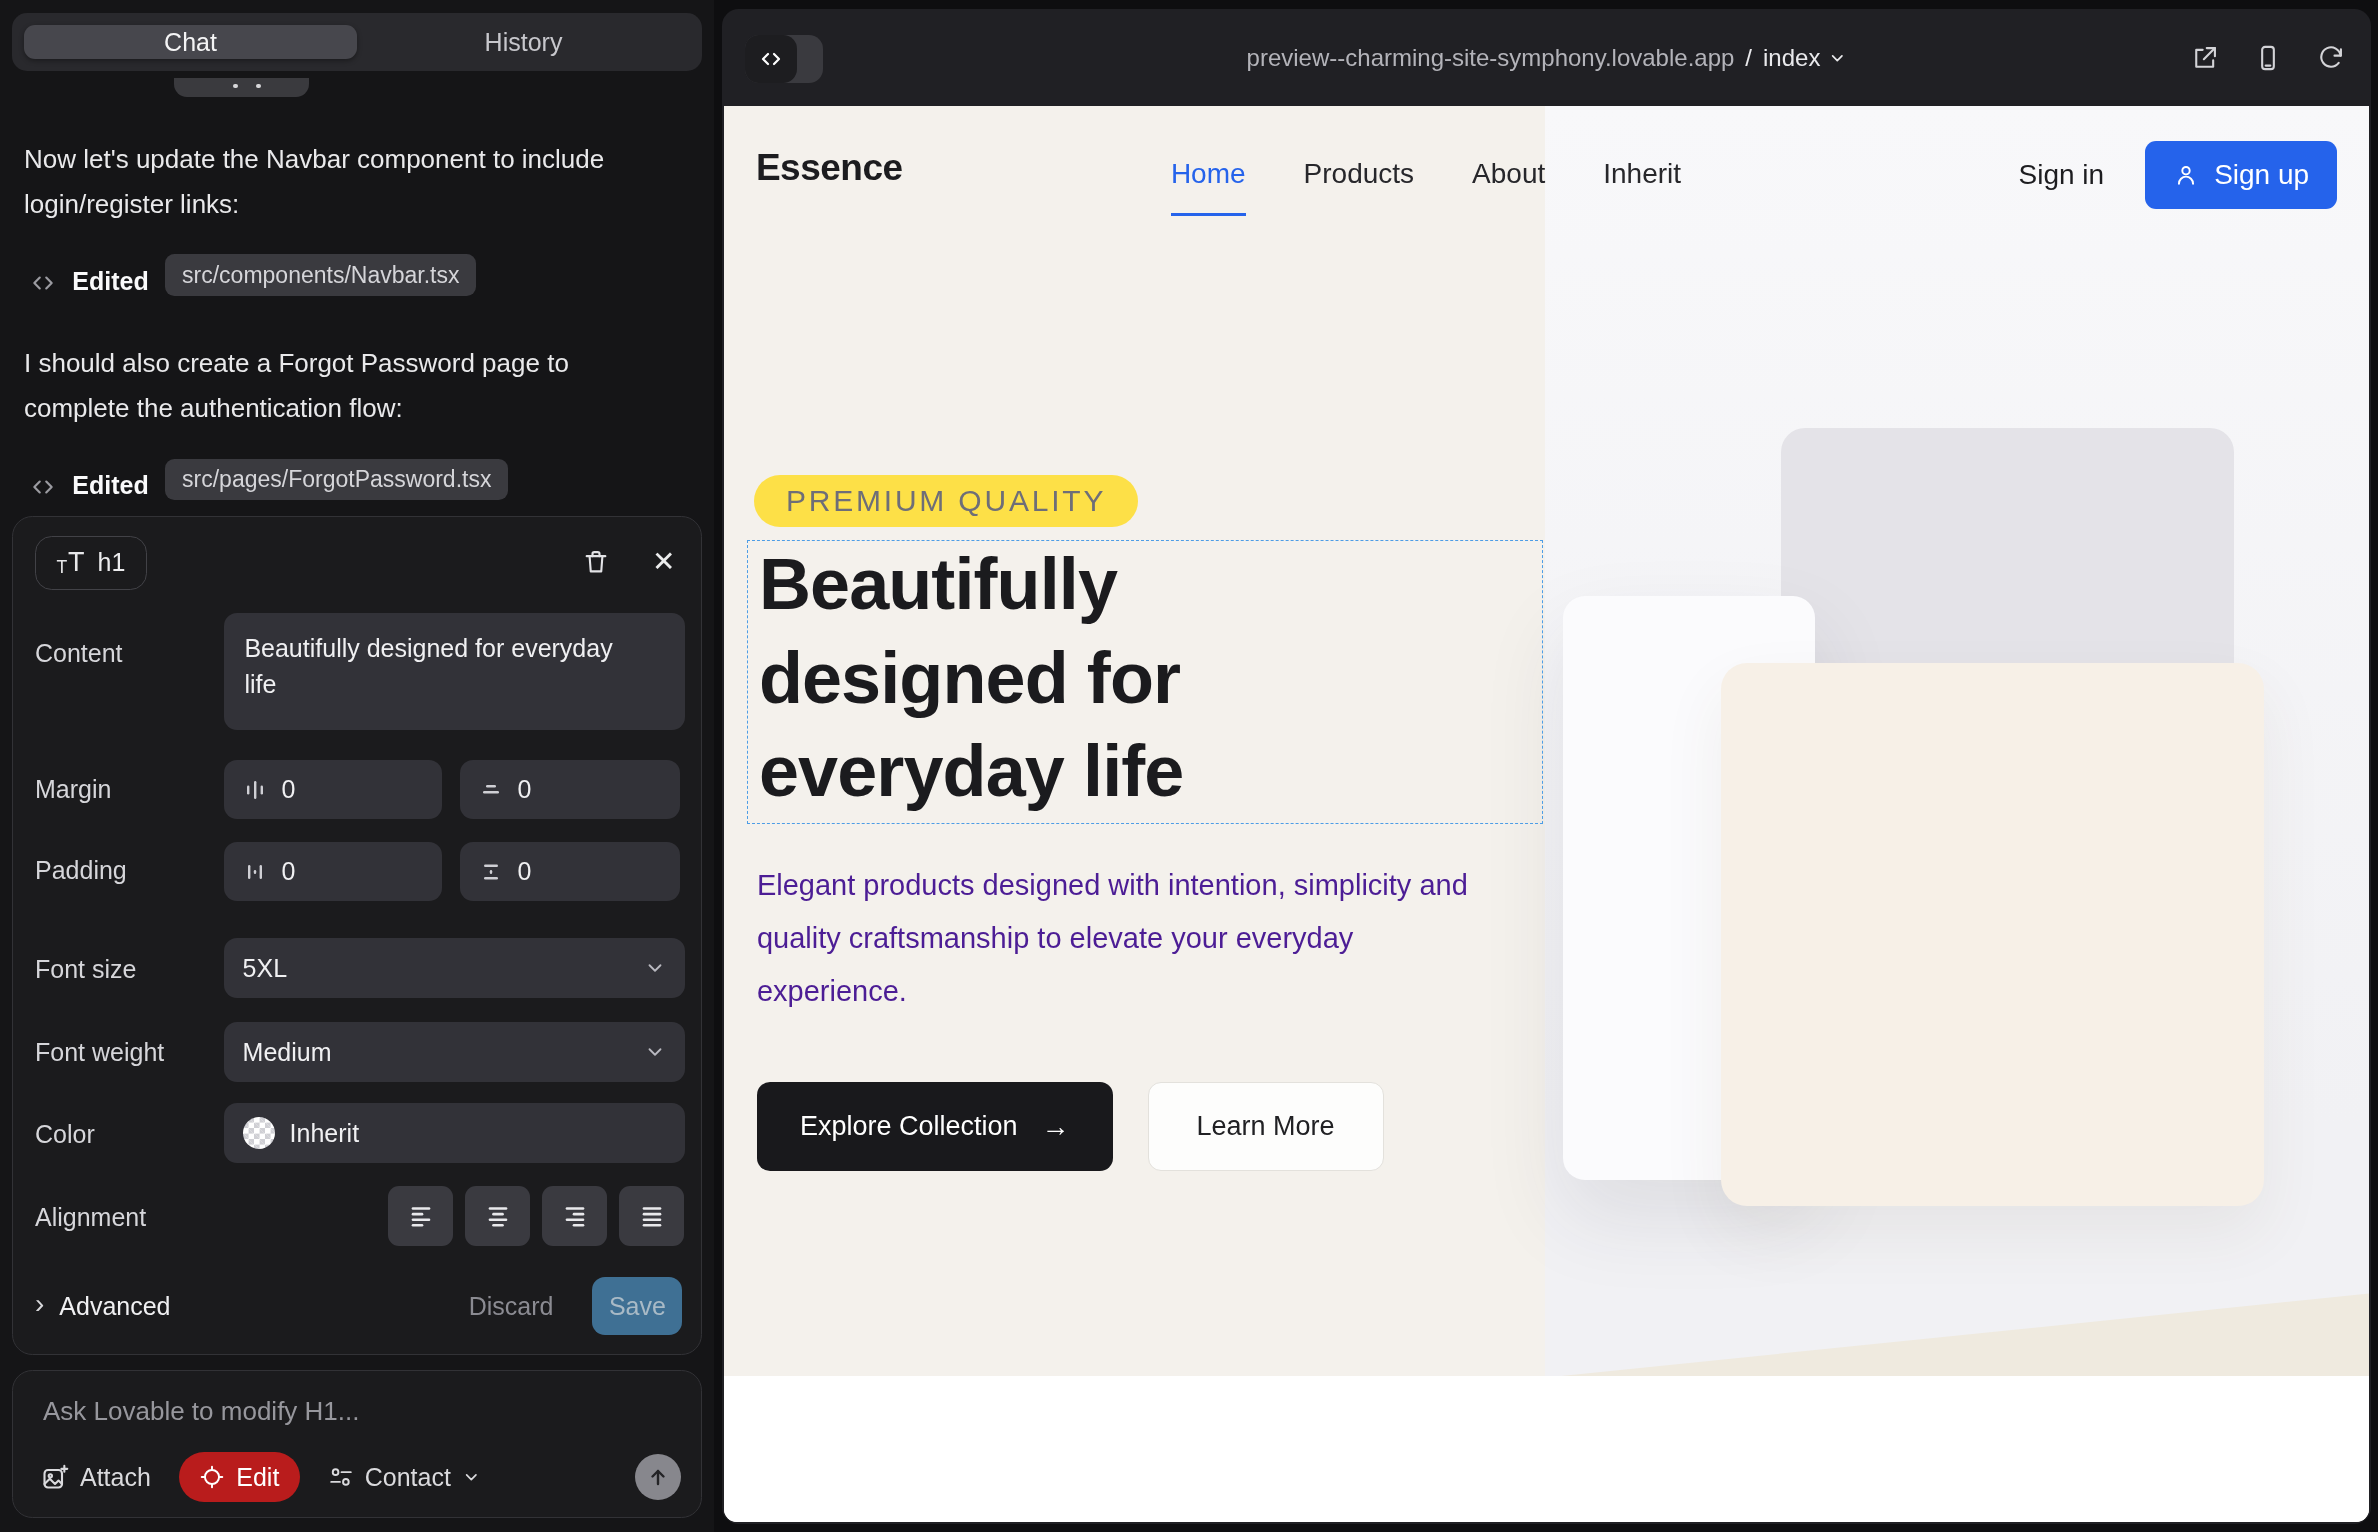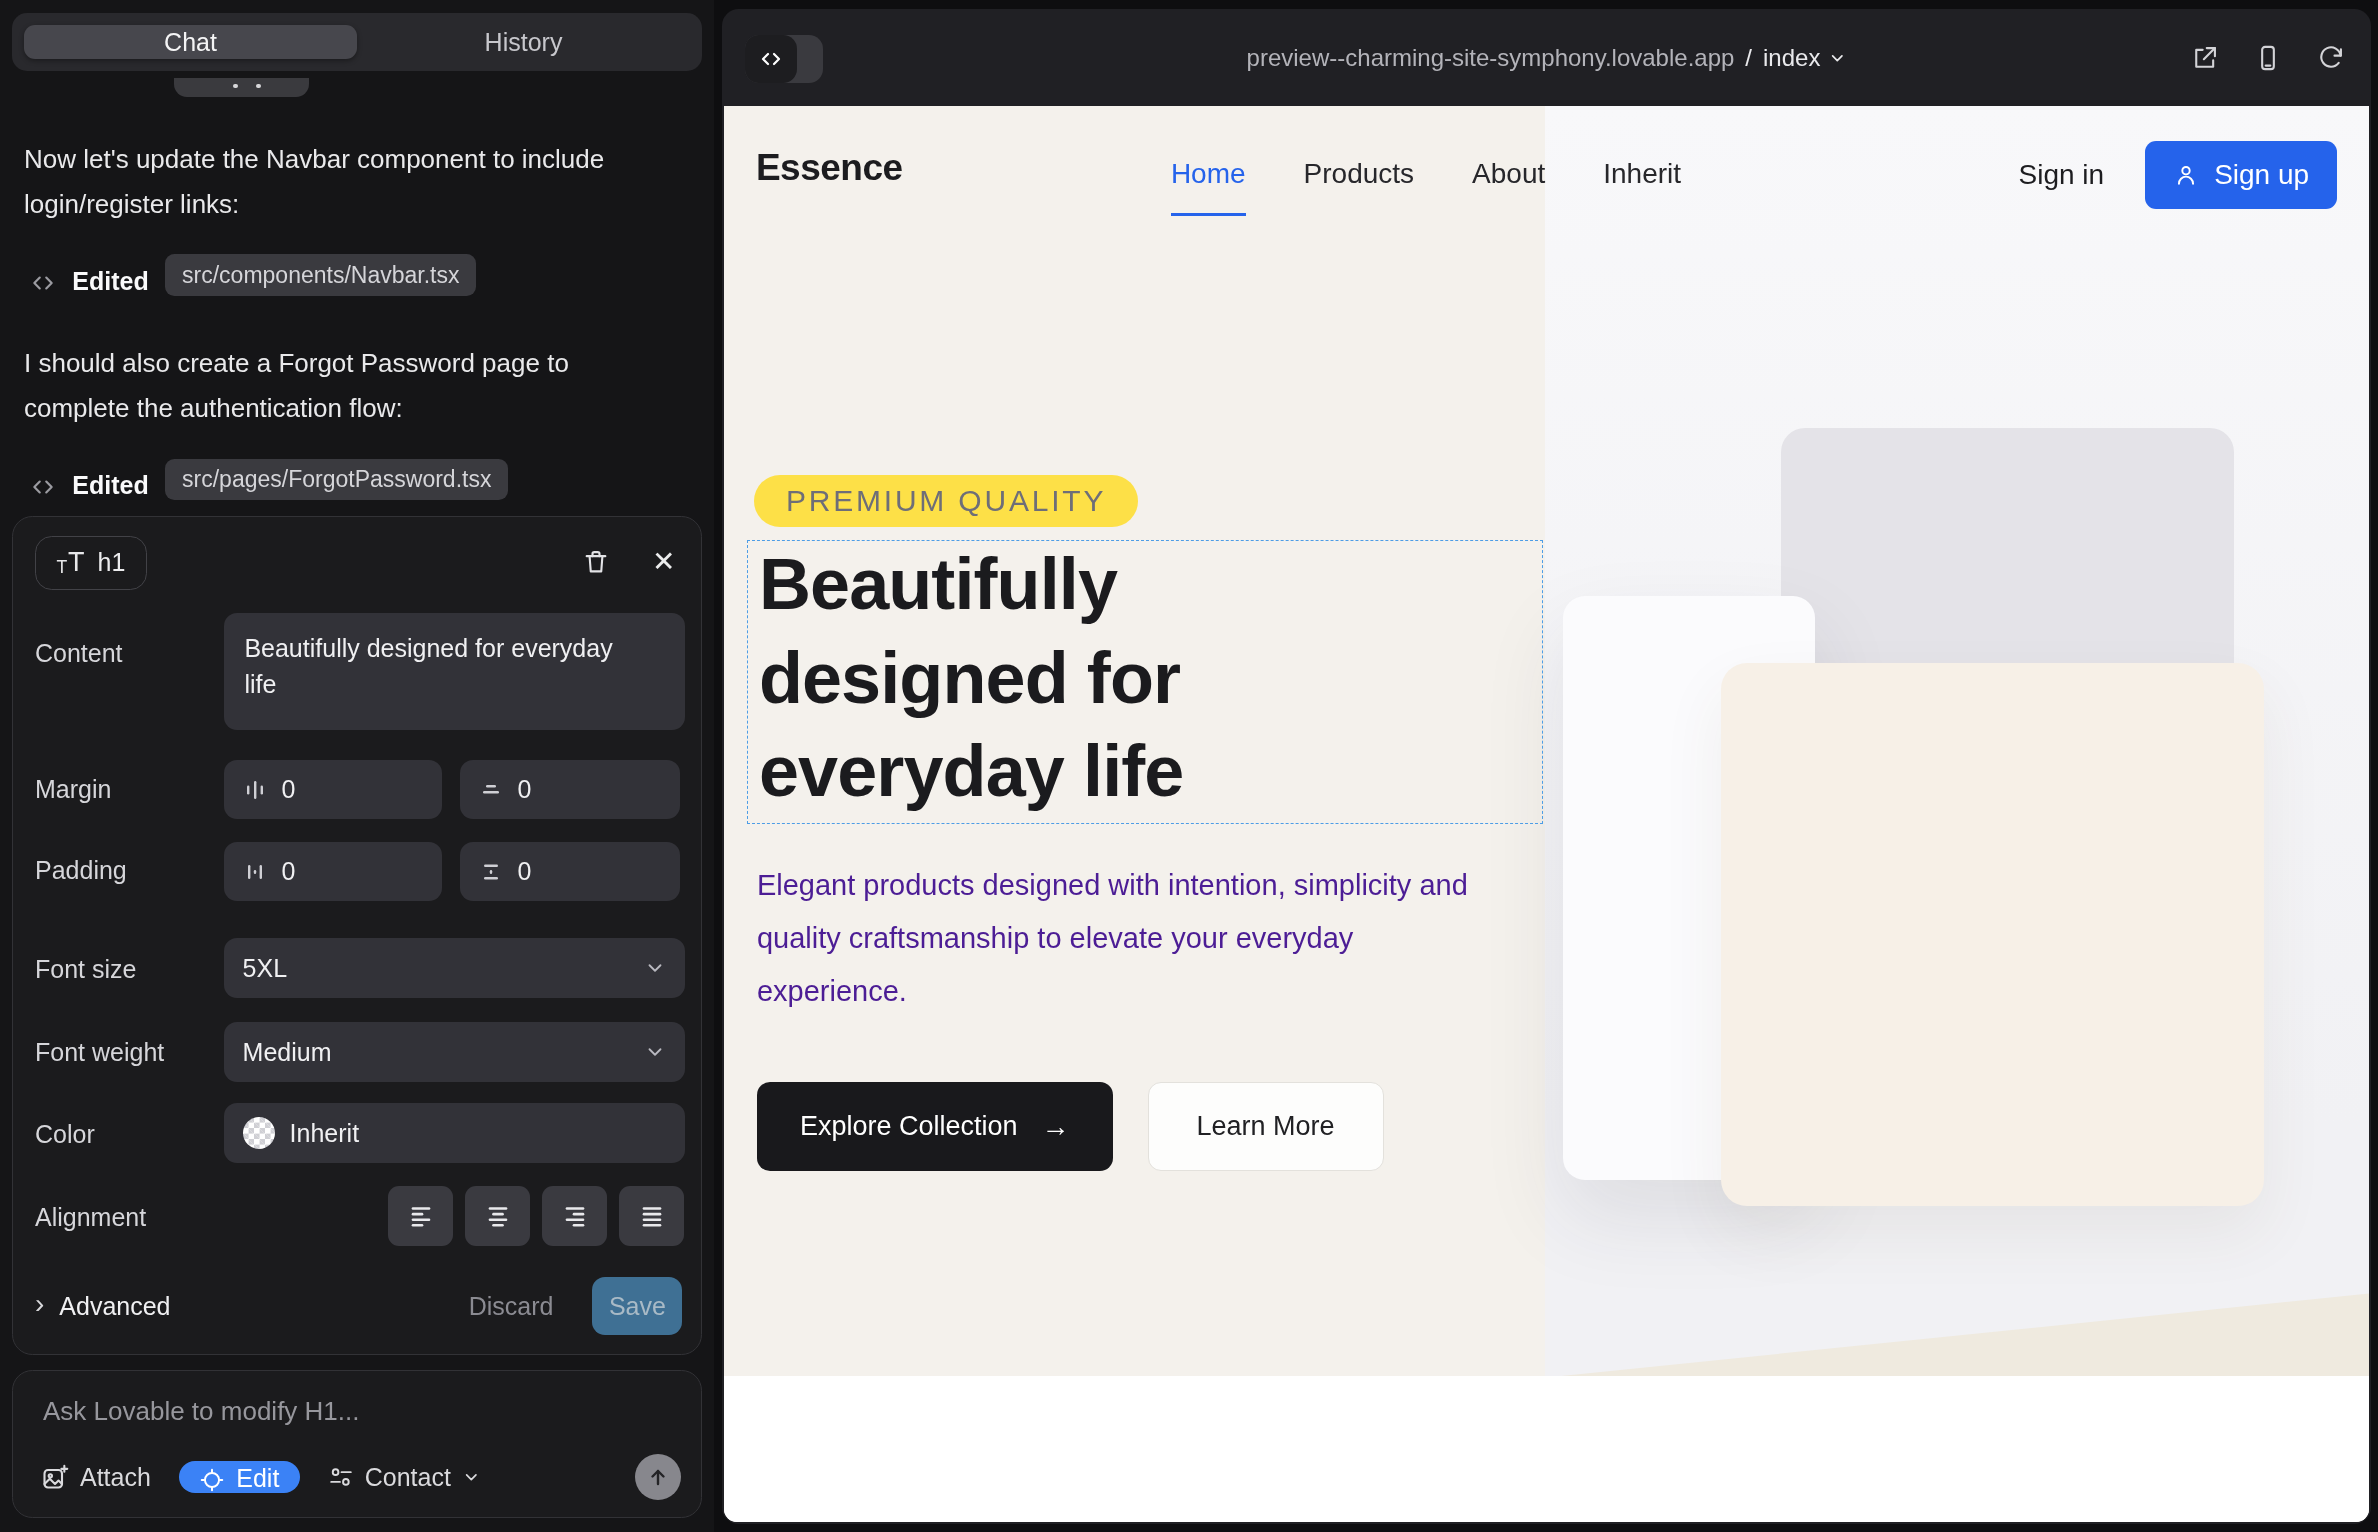--- a/index.html
+++ b/index.html
@@ -60,21 +60,21 @@
   .save-btn{width:90px;height:58px;border:none;border-radius:13px;background:#3f7094;color:#a9bac6;font-size:25px;
     font-weight:500;cursor:pointer;}
 
   
   .composer{left:12px;top:1370px;width:690px;height:148px;}
   .composer input{position:absolute;left:28px;top:24px;width:594px;background:transparent;border:none;outline:none;
     font-size:26px;color:#e7e7ea;font-family:"Liberation Sans",sans-serif;}
   .composer input::placeholder{color:#97979d;}
   .composer-row{position:absolute;left:28px;right:20.4px;bottom:15px;height:50px;display:flex;align-items:center;gap:28px;}
   .c-btn{display:flex;align-items:center;gap:11px;background:none;border:none;color:#dadadd;font-size:25px;cursor:pointer;padding:0;}
-  .edit-pill{background:#3b82f6;border-radius:927px;height:32px;padding:0 20.4px;color:#fff;align-items:flex-end;}
+  .edit-pill{background:#b91c1c;border-radius:927px;height:50px;padding:0 20.4px;color:#fff;}
   .send-btn{margin-left:auto;width:46px;height:46px;border-radius:50%;background:#87878d;border:none;display:flex;
     align-items:center;justify-content:center;cursor:pointer;color:#232326;}
 
   
   .preview{position:absolute;left:722px;top:9.3px;width:1649px;height:1515px;background:#202024;border-radius:16.7px;}
   .chrome{position:absolute;left:0;top:0;right:0;height:97px;}
   .code-toggle{position:absolute;left:23px;top:26px;width:78px;height:48px;background:#3a3a3f;border-radius:14px;cursor:pointer;}
   .code-toggle .seg{position:absolute;left:0;top:0;width:52px;height:48px;background:#1d1d20;border-radius:14px;
     display:flex;align-items:center;justify-content:center;color:#fff;}
   .url-bar{position:absolute;left:0;right:0;top:0;height:97px;display:flex;align-items:center;justify-content:center;

